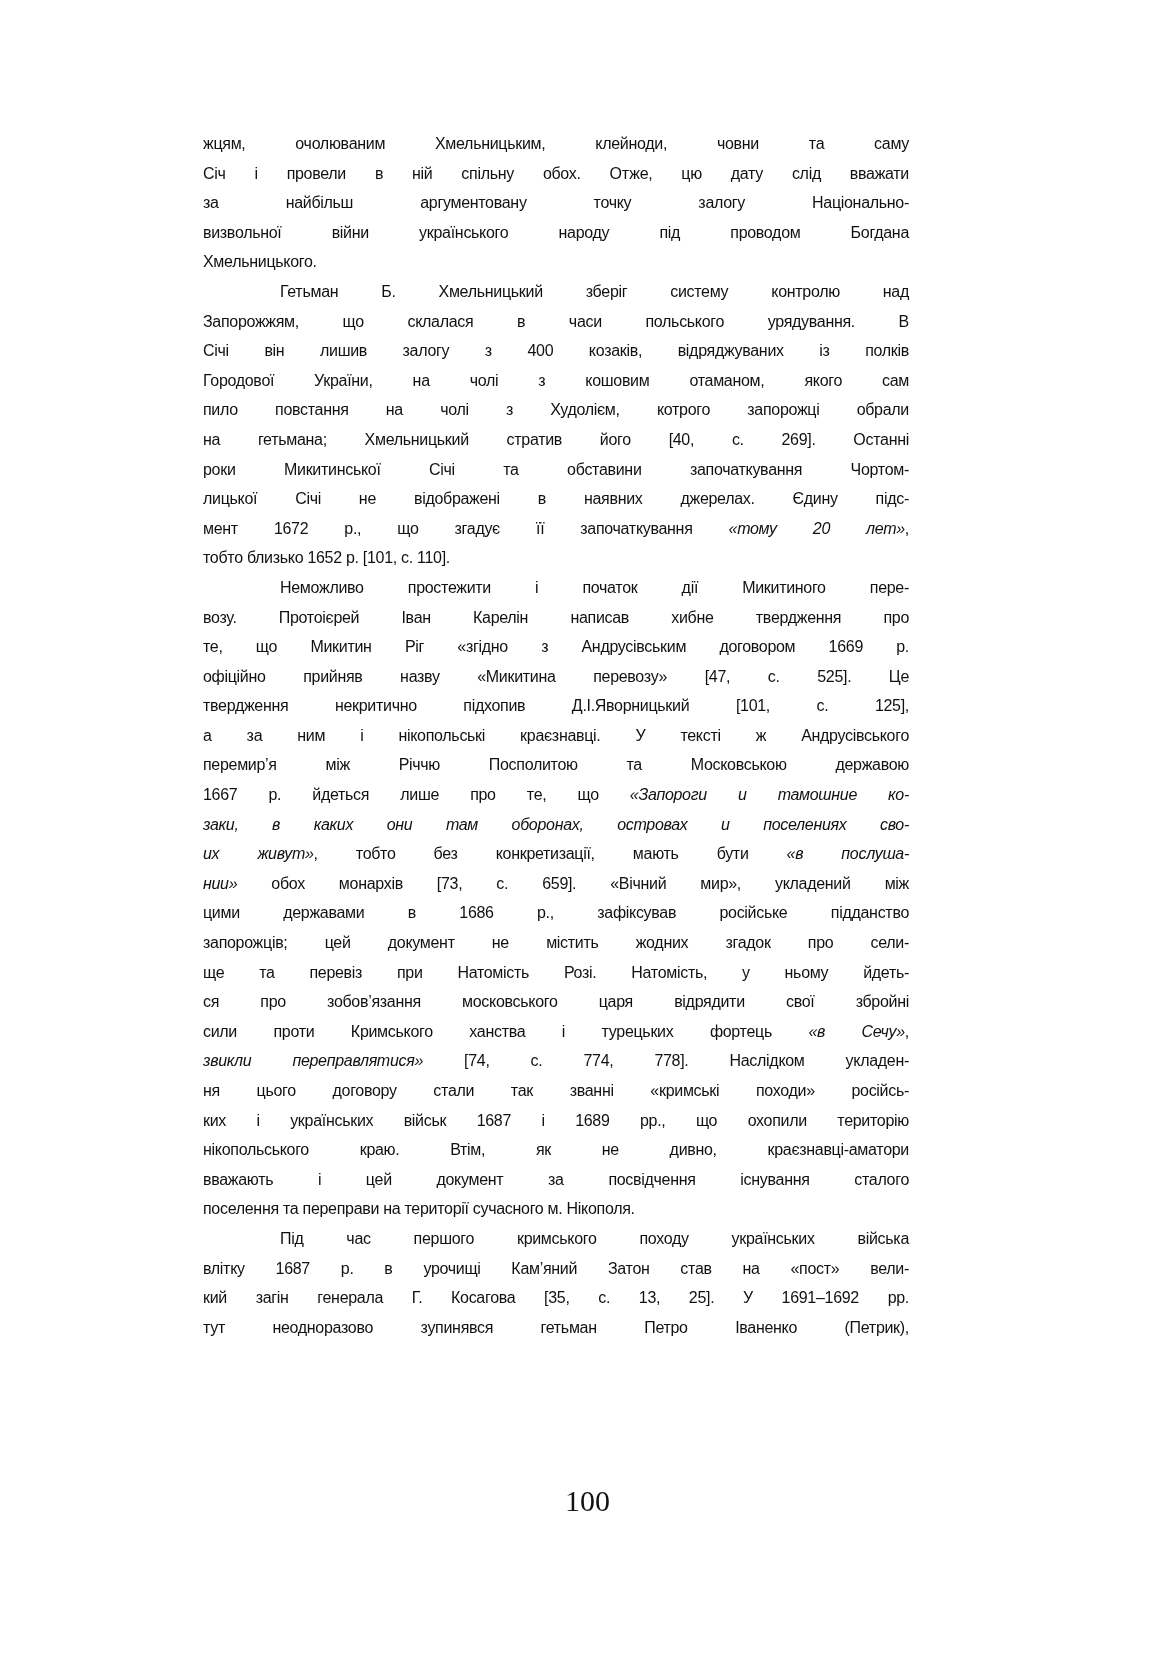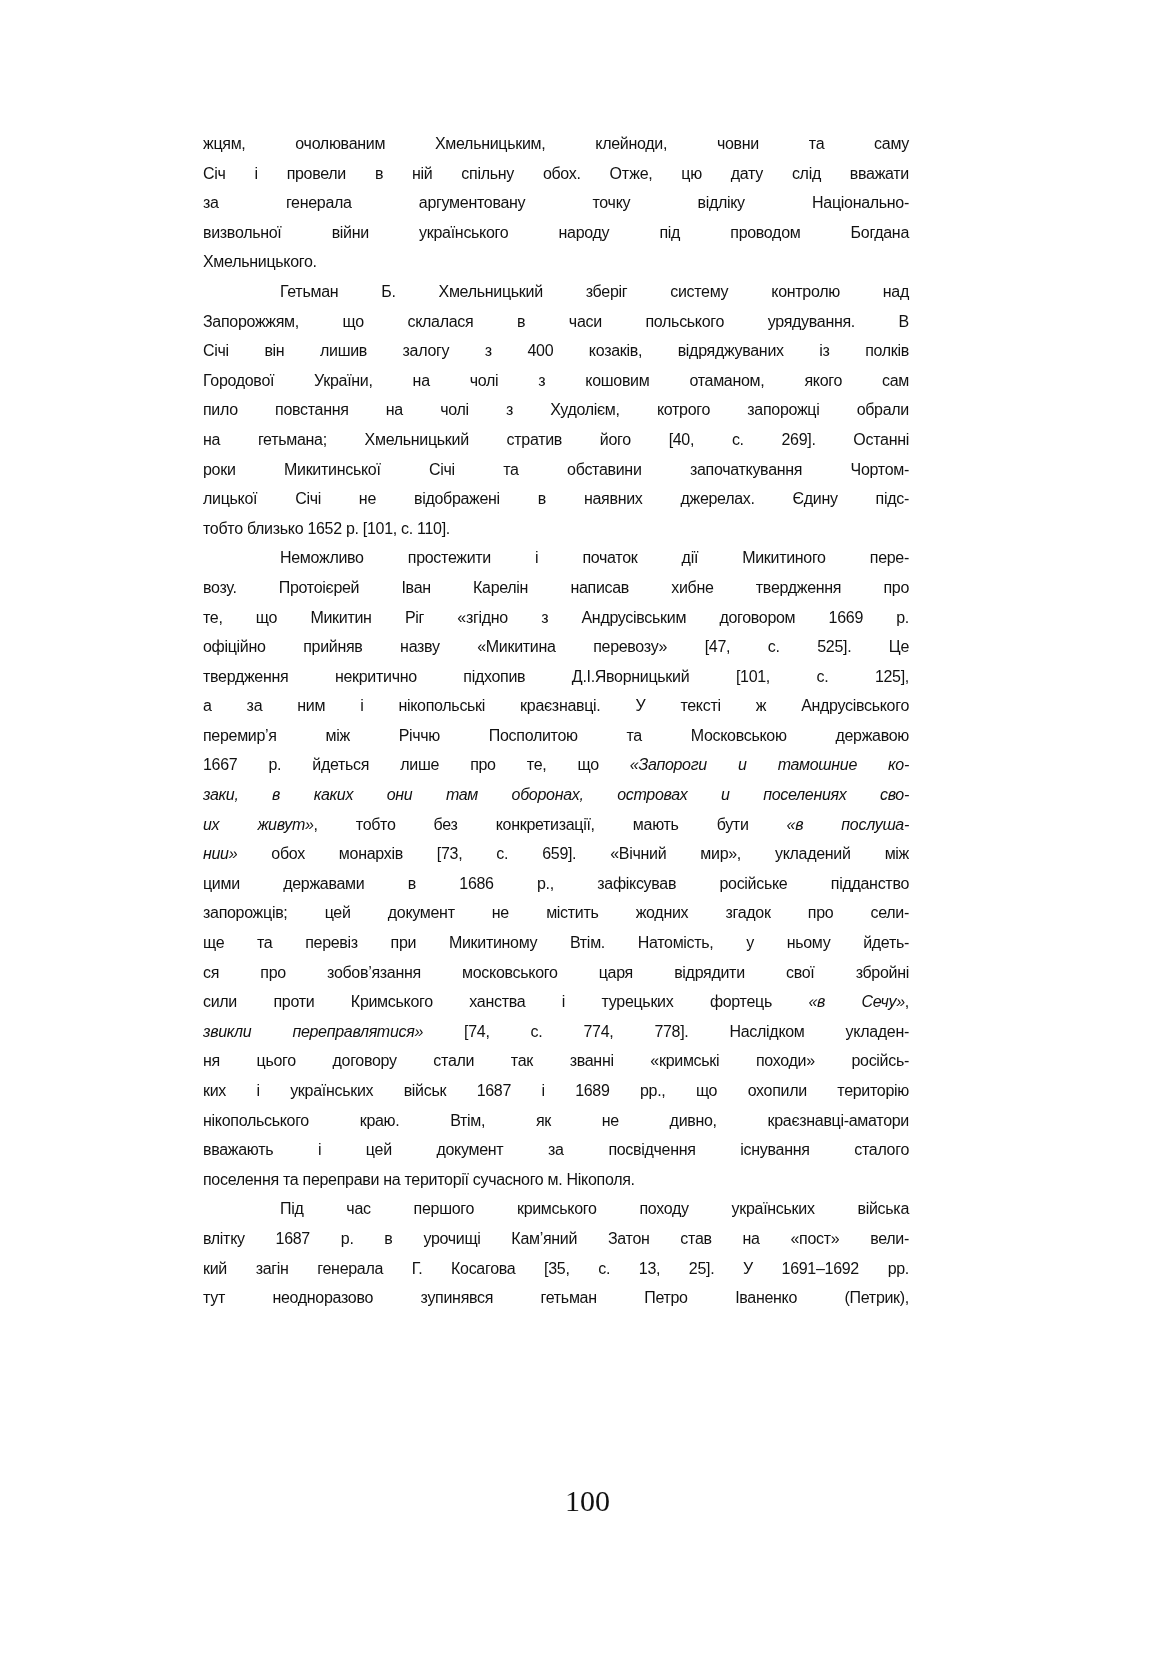--- a/index.html
+++ b/index.html
@@ -37,46 +37,47 @@
     padding-left: 5px;
     box-sizing: border-box;
   }
 </style>
 </head>
 <body>
 
 <div class="page" id="doc-body">
     <div class="line" style="white-space: normal;">жцям, очолюваним Хмельницьким, клейноди, човни та саму</div>
     <div class="line" style="white-space: normal;">Січ і провели в ній спільну обох. Отже, цю дату слід вважати</div>
-    <div class="line" style="white-space: normal;">за генерала аргументовану точку відліку Національно-</div>
+    <div class="line" style="white-space: normal;">за найбільш аргументовану точку залогу Національно-</div>
     <div class="line" style="white-space: normal;">визвольної війни українського народу під проводом Богдана</div>
     <div class="line last" style="white-space: normal;">Хмельницького.</div>
     <div class="line indent" style="white-space: normal;">Гетьман Б. Хмельницький зберіг систему контролю над</div>
     <div class="line" style="white-space: normal;">Запорожжям, що склалася в часи польського урядування. В</div>
     <div class="line" style="white-space: normal;">Січі він лишив залогу з 400 козаків, відряджуваних із полків</div>
     <div class="line" style="white-space: normal;">Городової України, на чолі з кошовим отаманом, якого сам</div>
     <div class="line" style="white-space: normal;">пило повстання на чолі з Худолієм, котрого запорожці обрали</div>
     <div class="line" style="white-space: normal;">на гетьмана; Хмельницький стратив його [40, с. 269]. Останні</div>
     <div class="line" style="white-space: normal;">роки Микитинської Січі та обставини започаткування Чортом-</div>
     <div class="line" style="white-space: normal;">лицької Січі не відображені в наявних джерелах. Єдину підс-</div>
+    <div class="line" style="white-space: normal;"><span>мент 1672 р., що згадує її започаткування </span><i>«тому 20 лет»</i><span>,</span></div>
     <div class="line last" style="white-space: normal;">тобто близько 1652 р. [101, с. 110].</div>
     <div class="line indent" style="white-space: normal;">Неможливо простежити і початок дії Микитиного пере-</div>
     <div class="line" style="white-space: normal;">возу. Протоієрей Іван Карелін написав хибне твердження про</div>
     <div class="line" style="white-space: normal;">те, що Микитин Ріг «згідно з Андрусівським договором 1669 р.</div>
     <div class="line" style="white-space: normal;">офіційно прийняв назву «Микитина перевозу» [47, с. 525]. Це</div>
     <div class="line" style="white-space: normal;">твердження некритично підхопив Д.І.Яворницький [101, с. 125],</div>
     <div class="line" style="white-space: normal;">а за ним і нікопольські краєзнавці. У тексті ж Андрусівського</div>
     <div class="line" style="white-space: normal;">перемир’я між Річчю Посполитою та Московською державою</div>
     <div class="line" style="white-space: normal;"><span>1667 р. йдеться лише про те, що </span><i>«Запороги и тамошние ко-</i></div>
     <div class="line" style="white-space: normal;"><i>заки, в каких они там оборонах, островах и поселениях сво-</i></div>
     <div class="line" style="white-space: normal;"><i>их живут»</i><span>, тобто без конкретизації, мають бути </span><i>«в послуша-</i></div>
     <div class="line" style="white-space: normal;"><i>нии»</i><span> обох монархів [73, с. 659]. «Вічний мир», укладений між</span></div>
     <div class="line" style="white-space: normal;">цими державами в 1686 р., зафіксував російське підданство</div>
     <div class="line" style="white-space: normal;">запорожців; цей документ не містить жодних згадок про сели-</div>
-    <div class="line" style="white-space: normal;">ще та перевіз при Микитиному Втім. Натомість, у ньому йдеть-</div>
+    <div class="line" style="white-space: normal;">ще та перевіз при Натомість Розі. Натомість, у ньому йдеть-</div>
     <div class="line" style="white-space: normal;">ся про зобов’язання московського царя відрядити свої збройні</div>
     <div class="line" style="white-space: normal;"><span>сили проти Кримського ханства і турецьких фортець </span><i>«в Сечу»</i><span>,</span></div>
     <div class="line" style="white-space: normal;"><i>звикли переправлятися»</i><span> [74, с. 774, 778]. Наслідком укладен-</span></div>
     <div class="line" style="white-space: normal;">ня цього договору стали так званні «кримські походи» російсь-</div>
     <div class="line" style="white-space: normal;">ких і українських військ 1687 і 1689 рр., що охопили територію</div>
     <div class="line" style="white-space: normal;">нікопольського краю. Втім, як не дивно, краєзнавці-аматори</div>
     <div class="line" style="white-space: normal;">вважають і цей документ за посвідчення існування сталого</div>
     <div class="line last" style="white-space: normal;">поселення та переправи на території сучасного м. Нікополя.</div>
     <div class="line indent" style="white-space: normal;">Під час першого кримського походу українських війська</div>
     <div class="line" style="white-space: normal;">влітку 1687 р. в урочищі Кам’яний Затон став на «пост» вели-</div>

